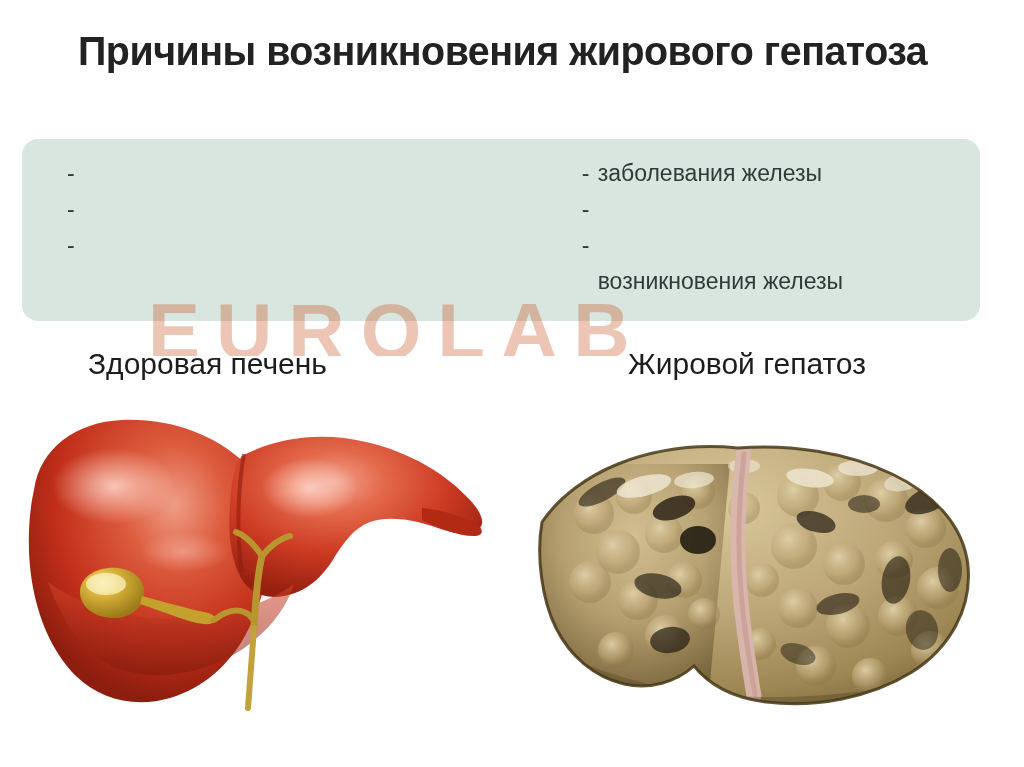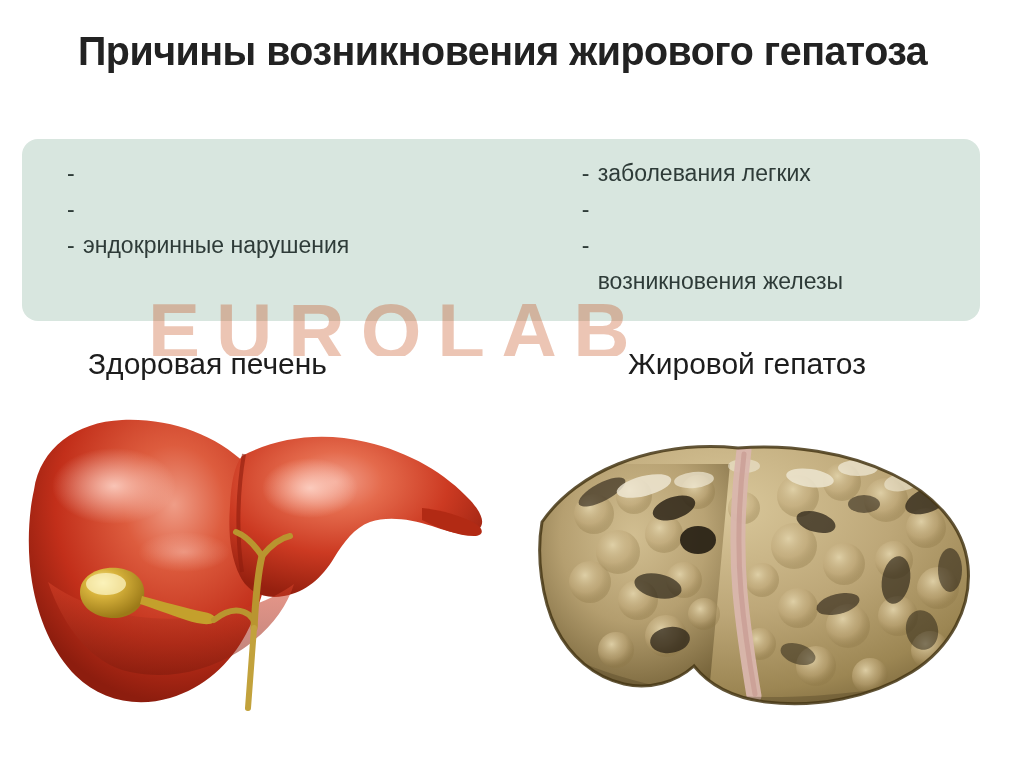--- a/index.html
+++ b/index.html
@@ -114,28 +114,27 @@
 
     <div class="causes-col left">
       <div class="cause-item">
         <span class="cause-dash">-</span>
       </div>
       <div class="cause-item">
         <span class="cause-dash">-</span>
       </div>
       <div class="cause-item">
         <span class="cause-dash">-</span>
-        <span class="cause-text">эндокринные нарушения</span>
       </div>
     </div>
 
     <div class="causes-col right">
       <div class="cause-item">
         <span class="cause-dash">-</span>
-        <span class="cause-text">заболевания легких</span>
+        <span class="cause-text">заболевания железы</span>
       </div>
       <div class="cause-item">
         <span class="cause-dash">-</span>
       </div>
       <div class="cause-item">
         <span class="cause-dash">-</span>
       </div>
       <div class="cause-item">
         <span class="cause-dash blank"></span>
         <span class="cause-text">возникновения железы</span>

